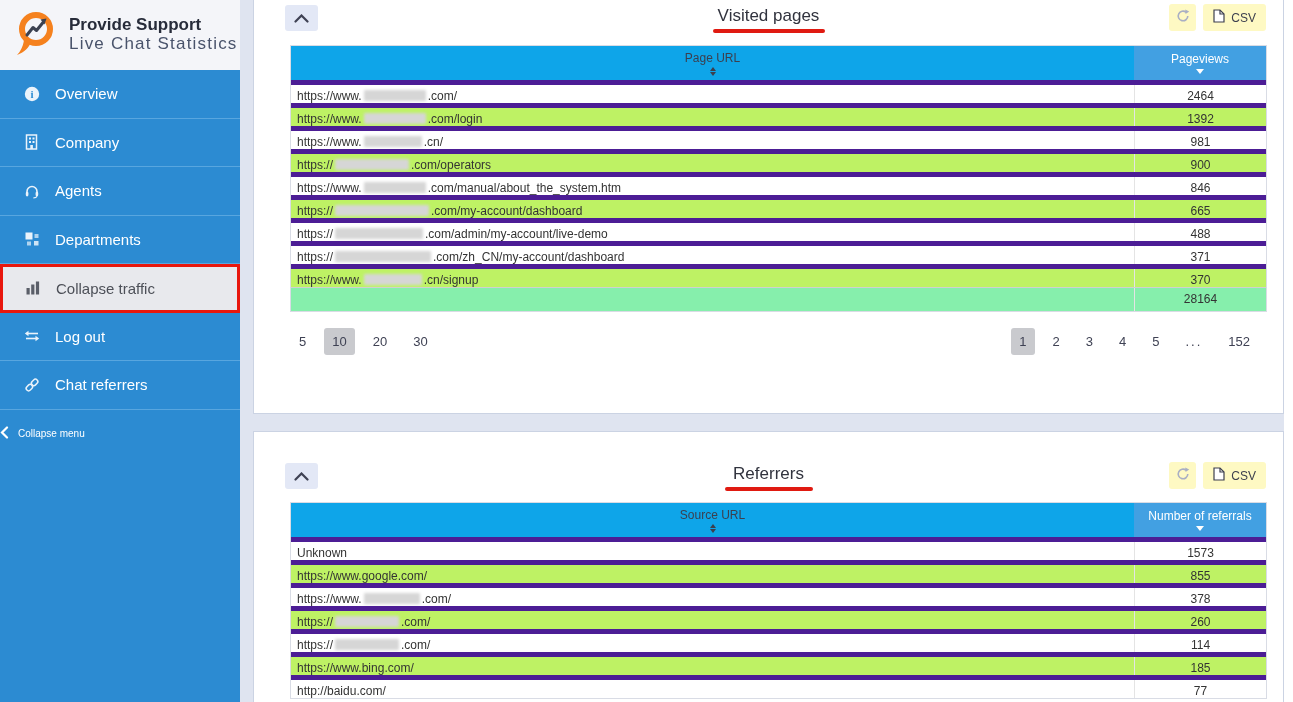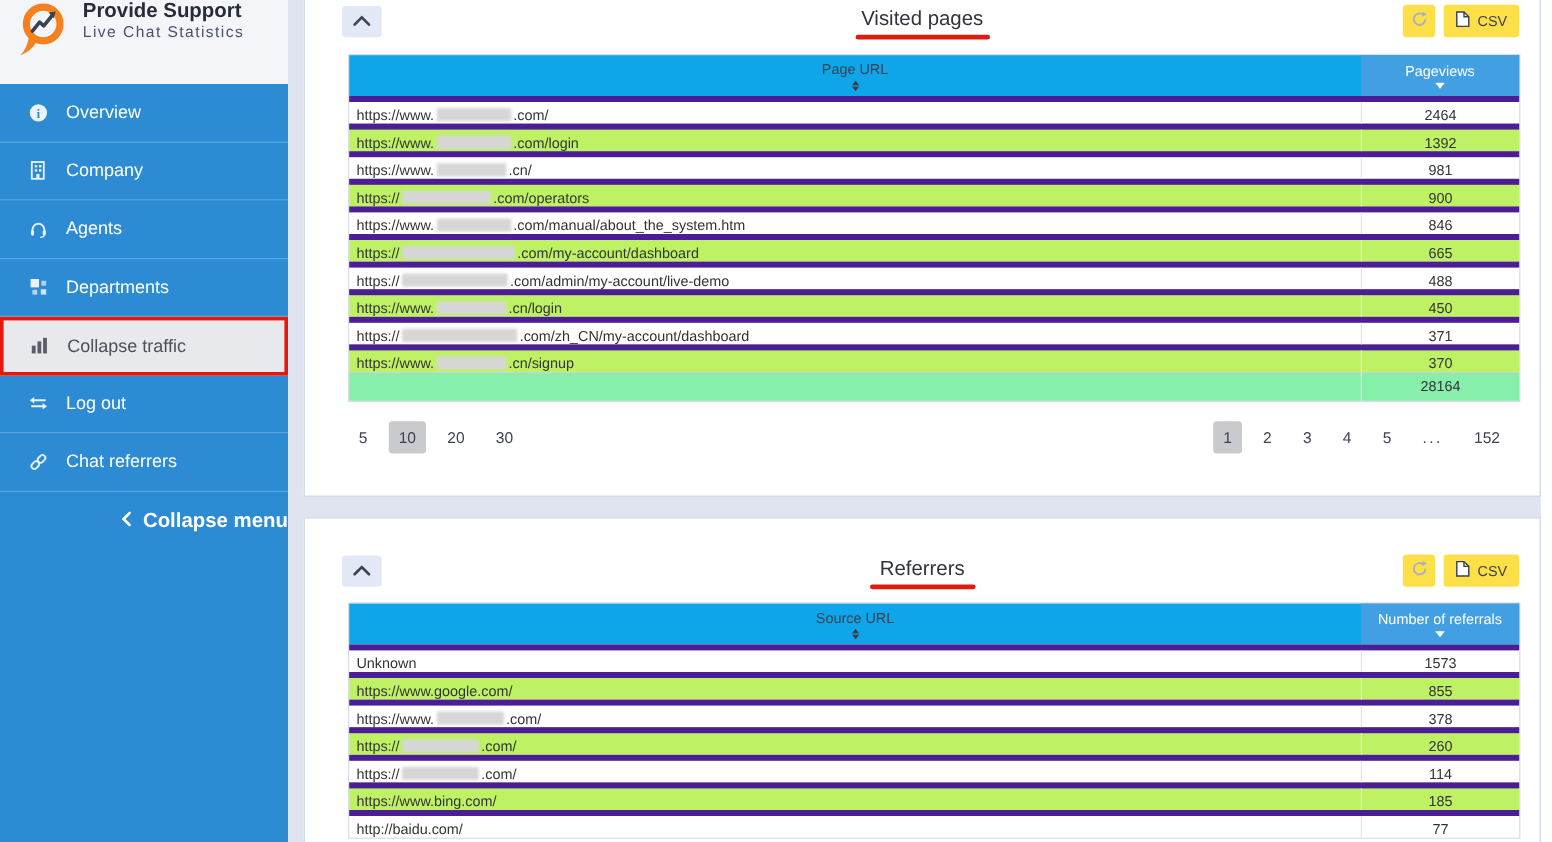--- a/index.html
+++ b/index.html
@@ -1,27 +1,27 @@
 <!DOCTYPE html>
 <html><head>
 <meta charset="utf-8">
 <style>
   * { margin:0; padding:0; box-sizing:border-box; }
   html,body { width:1293px; height:702px; overflow:hidden; }
   body { position:relative; font-family:"Liberation Sans", sans-serif; background:#fff; }
 
   
   .sidebar { position:absolute; left:0; top:0; width:240px; height:702px; background:#2c8bd2; }
-  .logo-area { height:70px; background:#f4f5f9; display:flex; align-items:flex-start; gap:10px; padding-left:13px; }
+  .logo-area { height:70px; background:#f4f5f9; display:flex; align-items:center; gap:10px; padding-left:13px; }
   .brand-name { font-size:17px; font-weight:bold; color:#272c3a; line-height:1.1; }
-  .brand-tag { font-size:13px; color:#49536b; letter-spacing:1.2px; }
+  .brand-tag { font-size:17px; color:#49536b; letter-spacing:1.2px; }
   .menu-item { height:48.5px; border-bottom:1px solid #58a6df; display:flex; align-items:center; padding-left:23px; gap:15px; color:#fff; font-size:15px; cursor:pointer; }
   .menu-item .mi-ico { width:17px; height:17px; display:flex; align-items:center; justify-content:center; flex:0 0 17px; }
   .menu-item.active { background:#e8e9ed; color:#4d5058; border:3px solid #e8170d; padding-left:21px; }
-  .collapse-item { height:48px; display:flex; align-items:center; justify-content:flex-end; gap:9px; color:#fff; font-size:17px; font-weight:bold; cursor:pointer; }
+  .collapse-item { height:48px; display:flex; align-items:center; justify-content:flex-start; gap:9px; color:#fff; font-size:10px; font-weight:normal; cursor:pointer; }
 
   
   .main { position:absolute; left:240px; top:0; width:1053px; height:702px; background:#fff; }
   .lav-strip { position:absolute; left:0; top:0; width:13px; height:702px; background:#dfe4f0; }
   .gap-band { position:absolute; left:0; top:413px; width:1044px; height:18px; background:#dfe4f0; }
 
   .panel { position:absolute; left:13px; width:1031px; background:#fff; border:1px solid #cbd3e3; }
   .panel-1 { top:-3px; height:417px; }
   .panel-2 { top:431px; height:290px; }
 
@@ -32,21 +32,21 @@
   .sq-btn { position:absolute; left:31px; width:33px; height:26px; background:#e3e8f6; border-radius:3px; display:flex; align-items:center; justify-content:center; cursor:pointer; }
   .panel-1 .sq-btn { top:7px; } .panel-2 .sq-btn { top:31px; }
 
   .panel-title { text-align:center; font-size:17px; color:#31333e; }
   .red-underline { height:4px; background:#e01a11; border-radius:2px; margin:3px auto 0; }
   .panel-1 .red-underline { width:112px; }
   .panel-2 .red-underline { width:88px; }
 
   .tools { position:absolute; right:17px; display:flex; gap:7px; }
   .panel-1 .tools { top:6px; } .panel-2 .tools { top:30px; }
-  .tool-btn { height:27px; background:#fde047; border-radius:3px; display:flex; align-items:center; justify-content:center; color:#3c3f4e; font-size:12px; cursor:pointer; }
+  .tool-btn { height:27px; background:#fef9c3; border-radius:3px; display:flex; align-items:center; justify-content:center; color:#3c3f4e; font-size:12px; cursor:pointer; }
   .refresh-btn { width:27px; }
   .csv-btn { padding:0 10px; gap:6px; }
 
   
   .tbl { width:977px; margin-left:36px; border:1px solid #d9dce5; }
   .tbl-head { display:flex; height:34px; background:#0ea5e9; }
   .col-url { flex:1; display:flex; flex-direction:column; align-items:center; justify-content:center; font-size:12px; color:#3c3f4e; gap:2px; }
   .col-num { width:132px; background:#42a0e2; color:#fff; display:flex; flex-direction:column; align-items:center; justify-content:center; font-size:12px; gap:3px; }
   .sort-both { display:flex; flex-direction:column; gap:1px; }
   .tri-u { width:0; height:0; border-left:3.5px solid transparent; border-right:3.5px solid transparent; border-bottom:4px solid #3c3f4e; }
@@ -251,24 +251,20 @@
             <div class="cell-val">846</div>
           </div>
           <div class="tbl-row alt">
             <div class="cell-url"><span>https://</span><span class="blur-chip" style="width: 94px;"></span><span>.com/my-account/dashboard</span></div>
             <div class="cell-val">665</div>
           </div>
           <div class="tbl-row">
             <div class="cell-url"><span>https://</span><span class="blur-chip" style="width: 88px;"></span><span>.com/admin/my-account/live-demo</span></div>
             <div class="cell-val">488</div>
           </div>
-          <div class="tbl-row alt">
-            <div class="cell-url"><span>https://www.</span><span class="blur-chip" style="width: 58px;"></span><span>.cn/login</span></div>
-            <div class="cell-val">450</div>
-          </div>
           <div class="tbl-row">
             <div class="cell-url"><span>https://</span><span class="blur-chip" style="width: 96px;"></span><span>.com/zh_CN/my-account/dashboard</span></div>
             <div class="cell-val">371</div>
           </div>
           <div class="tbl-row alt">
             <div class="cell-url"><span>https://www.</span><span class="blur-chip" style="width: 58px;"></span><span>.cn/signup</span></div>
             <div class="cell-val">370</div>
           </div>
         </div>
       <div class="total-row">

